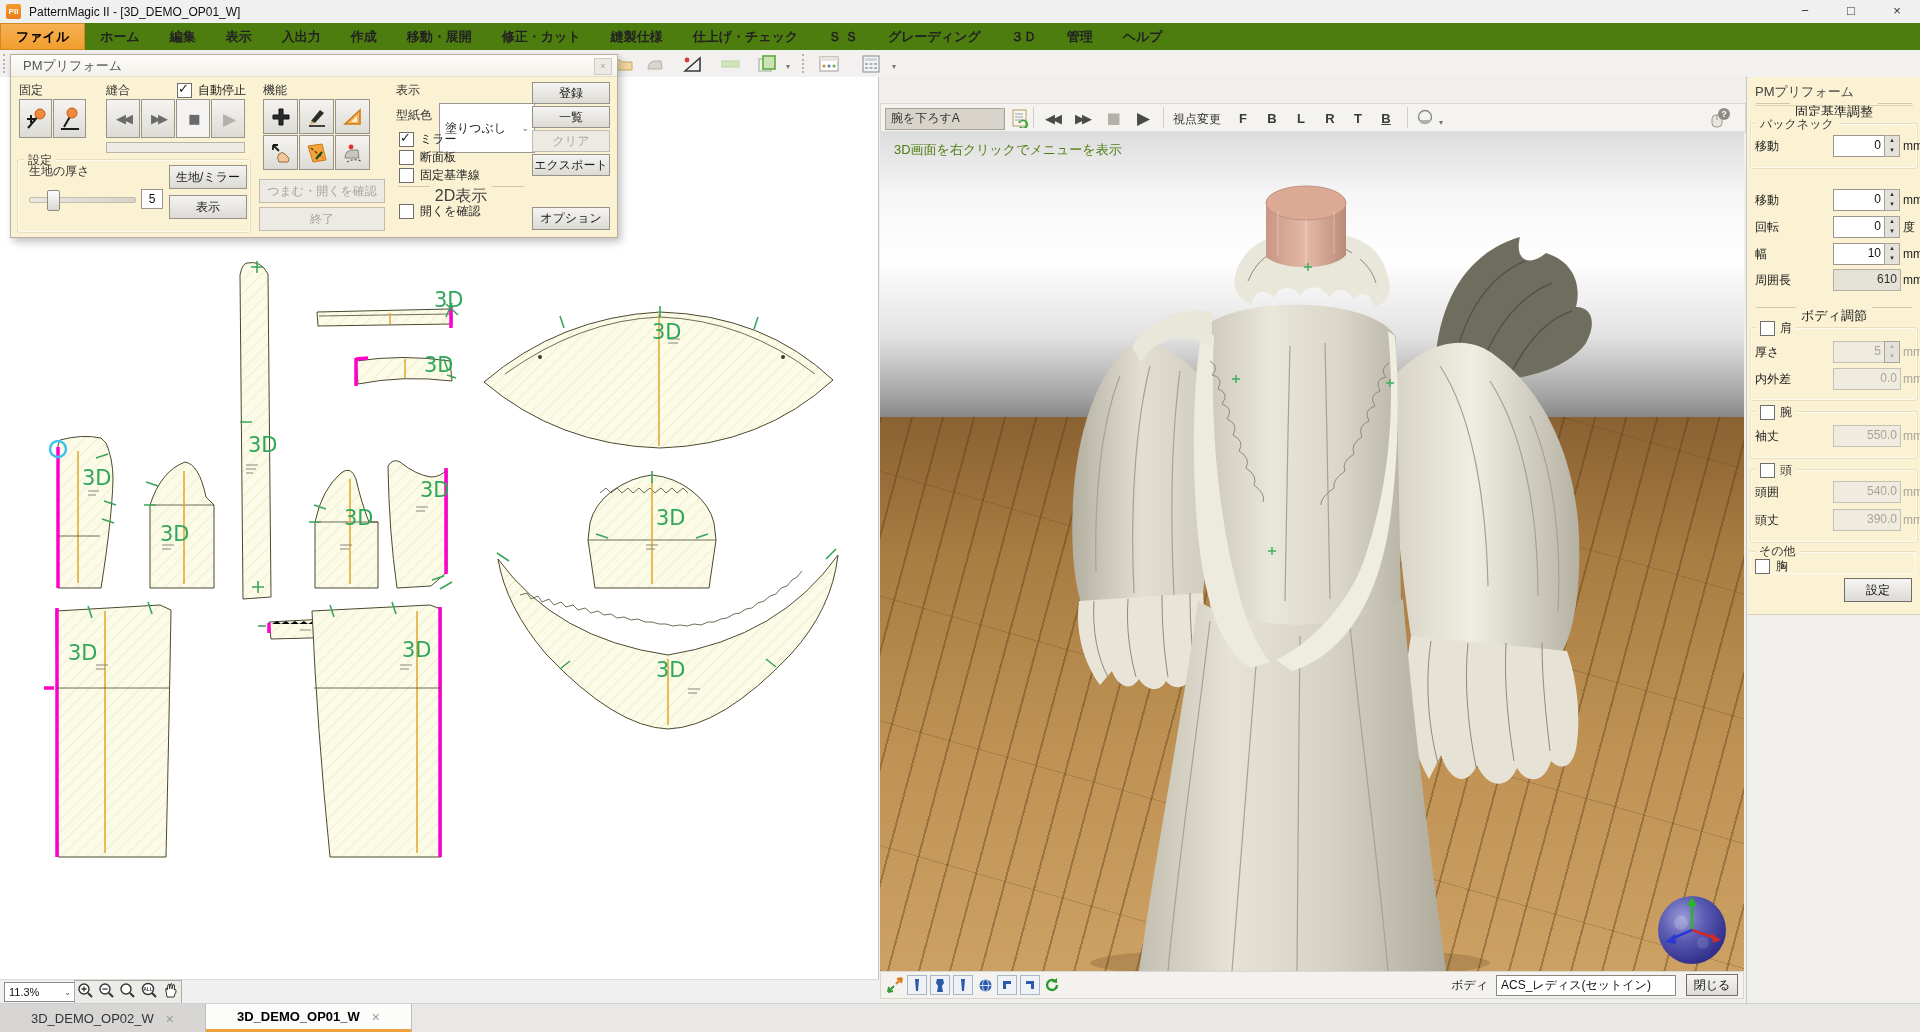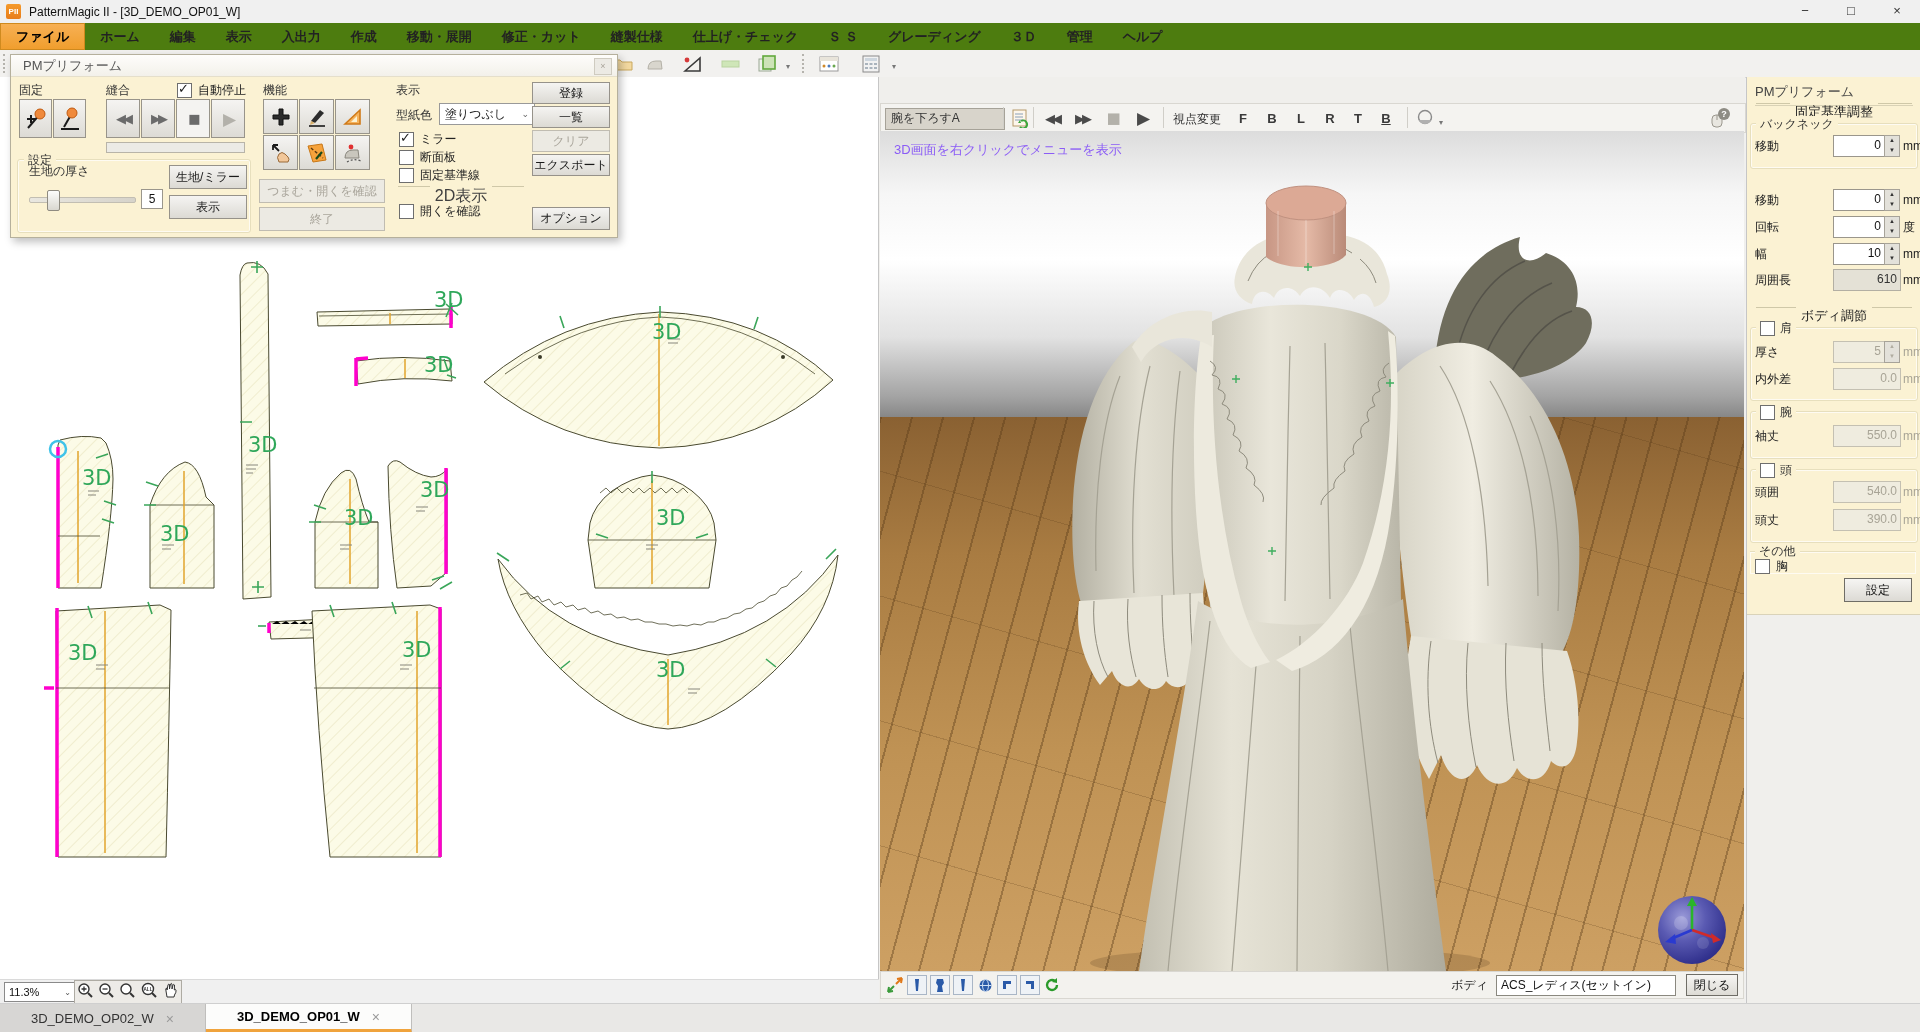--- a/index.html
+++ b/index.html
@@ -38,21 +38,21 @@
   .pb-glyph{font-size:13px;color:#6b6b6b;letter-spacing:-3px;font-family:"DejaVu Sans",sans-serif;}
   .pb-glyph.dis{color:#b3b1aa;}
   .fp-progress{position:absolute;height:9px;background:#ecebe6;border:1px solid #b8b4a8;}
   .groupbox{position:absolute;border:1px solid #e7dfbd;border-radius:3px;box-shadow:inset 0 0 0 1px rgba(255,255,255,.7);}
   .gb-label{position:absolute;top:-8px;left:6px;background:#fbf2d3;padding:0 4px;font-size:12px;color:#333;}
   .fp-btn{position:absolute;background:linear-gradient(#f5f4f2,#dcdad4);border:1px solid #96928a;font-size:12px;color:#1a1a1a;display:flex;align-items:center;justify-content:center;white-space:nowrap;}
   .fp-btn.disabled{color:#a9a59b;background:#eceae3;border-color:#c0bcb1;}
   .cbx{width:13px;height:13px;background:#fff;border:1px solid #6e6e6e;display:inline-block;position:relative;flex:none;}
   .cbx.checked::after{content:"✓";position:absolute;left:0px;top:-3px;font-size:13px;font-weight:bold;color:#1a1a1a;}
   .cb-row{position:absolute;display:flex;align-items:center;gap:6px;font-size:12px;color:#222;}
-  .dropdown{position:absolute;background:#fff;border:1px solid #999;font-size:12px;color:#222;display:flex;align-items:center;padding:0 5px;}
+  .dropdown{position:absolute;background:#fff;border:1px solid #999;font-size:12px;color:#222;display:flex;align-items:center;padding:14px 5px;}
   .dropdown .dar{margin-left:auto;font-size:9px;color:#666;}
   .sep-2d{position:absolute;display:flex;align-items:flex-start;font-size:16px;color:#404040;}
   .sep-2d::before,.sep-2d::after{content:"";flex:1;border-top:1px solid #cfc8a8;margin:0 5px;}
   .slider-track{position:absolute;height:4px;background:linear-gradient(90deg,#e9e7e0,#d6d3ca);border:1px solid #c2beb2;border-radius:2px;}
   .slider-thumb{position:absolute;width:11px;height:19px;background:linear-gradient(#fdfdfc,#d9d7d0);border:1px solid #8f8b81;border-radius:2px;}
   .valbox{position:absolute;background:#fff;border:1px solid #9a968c;font-size:12px;color:#111;text-align:center;}
   
   .viewer3d{position:absolute;left:879px;top:77px;width:866px;height:926px;background:#f0efec;}
   .v3d-toolbar{position:absolute;left:1px;top:26px;width:864px;height:28px;background:#f4f3f0;border:1px solid #d9d7d1;}
   .v3d-combo{position:absolute;left:4px;top:4px;width:108px;height:18px;background:#d8d4cb;border:1px solid #a6a298;font-size:12px;color:#333;padding:1px 5px;}
@@ -60,21 +60,21 @@
   .pbbtn{position:absolute;top:3px;width:26px;height:22px;display:flex;align-items:center;justify-content:center;}
   .viewlab{position:absolute;top:7px;font-size:12px;color:#333;}
   .viewbtn{position:absolute;top:4px;width:24px;height:20px;font-size:13px;font-weight:bold;color:#3a3a3a;display:flex;align-items:center;justify-content:center;}
   .viewbtn.ul{text-decoration:underline;}
   .v3d-canvas{position:absolute;left:1px;top:54px;width:864px;height:840px;overflow:hidden;}
   .sky{position:absolute;left:0;top:0;width:100%;height:286px;background:linear-gradient(180deg,#dcdcdc 0%,#f6f6f6 22%,#ffffff 45%,#e2e2e2 72%,#a3a3a3 93%,#878787 100%);}
   .floor{position:absolute;left:0;top:286px;width:100%;height:554px;background:
     repeating-linear-gradient(105deg, rgba(86,56,22,.38) 0 2px, rgba(0,0,0,0) 2px 30px),
     repeating-linear-gradient(16deg, rgba(86,56,22,.22) 0 1px, rgba(0,0,0,0) 1px 120px),
     linear-gradient(180deg,#8a6132 0%,#a97c42 25%,#bf9254 60%,#cda063 100%);}
-  .hint3d{position:absolute;left:14px;top:10px;font-size:13px;color:#8b5cf6;}
+  .hint3d{position:absolute;left:14px;top:10px;font-size:13px;color:#4d7c0f;}
   .garment{position:absolute;left:0;top:0;}
   .navball{position:absolute;left:775px;top:762px;width:74px;height:74px;}
   .v3d-bottombar{position:absolute;left:1px;top:894px;width:864px;height:28px;background:#f3f2ee;border:1px solid #d9d7d1;display:flex;align-items:center;padding:0 5px;gap:3px;box-sizing:border-box;}
   .bbicon{width:18px;height:18px;flex:none;display:flex;align-items:center;justify-content:center;}
   .body-label{margin-left:auto;font-size:12px;color:#222;padding-right:5px;}
   .body-input{width:170px;height:17px;background:#fff;border:1px solid #8a887f;font-size:12px;color:#111;padding:1px 4px;flex:none;}
   .close-btn{width:50px;height:20px;margin-left:7px;background:linear-gradient(#f6f5f3,#dddbd5);border:1px solid #6f6d66;font-size:12px;color:#111;display:flex;align-items:center;justify-content:center;flex:none;}
   
   .right-panel{position:absolute;left:1746px;top:77px;width:174px;height:926px;background:#f0efec;border-left:1px solid #c6c6c6;}
   .rp-cream{position:absolute;left:0;top:0;width:174px;height:537px;background:#fbf2d3;border-bottom:1px solid #dad3b9;}

